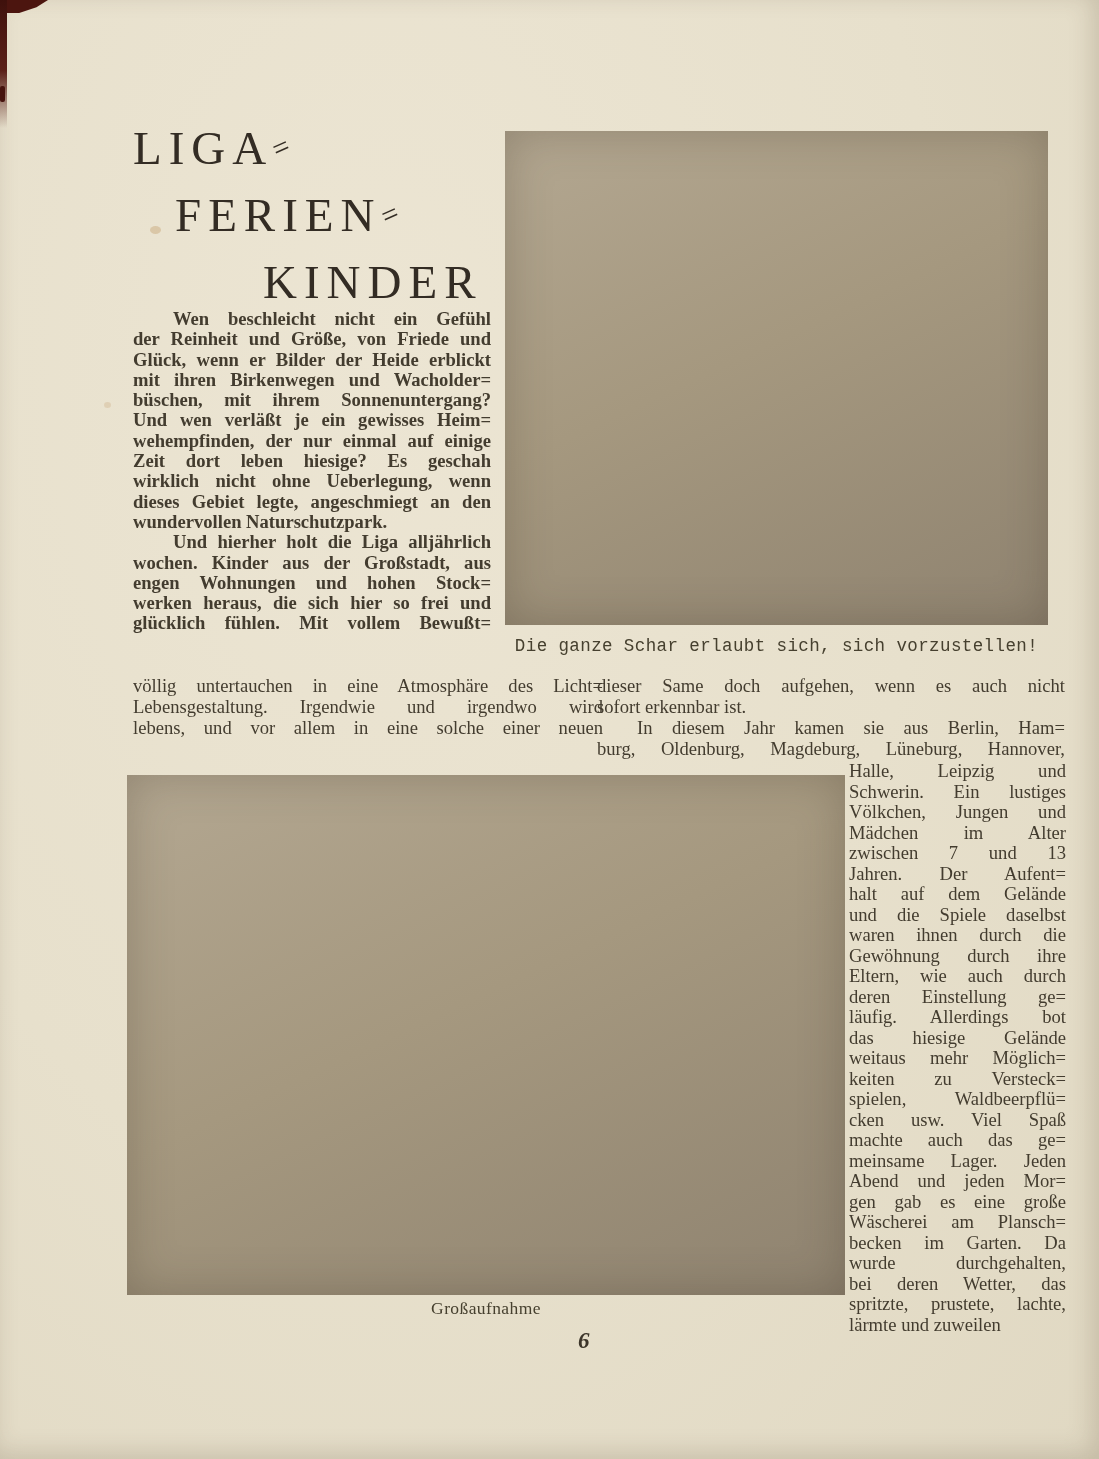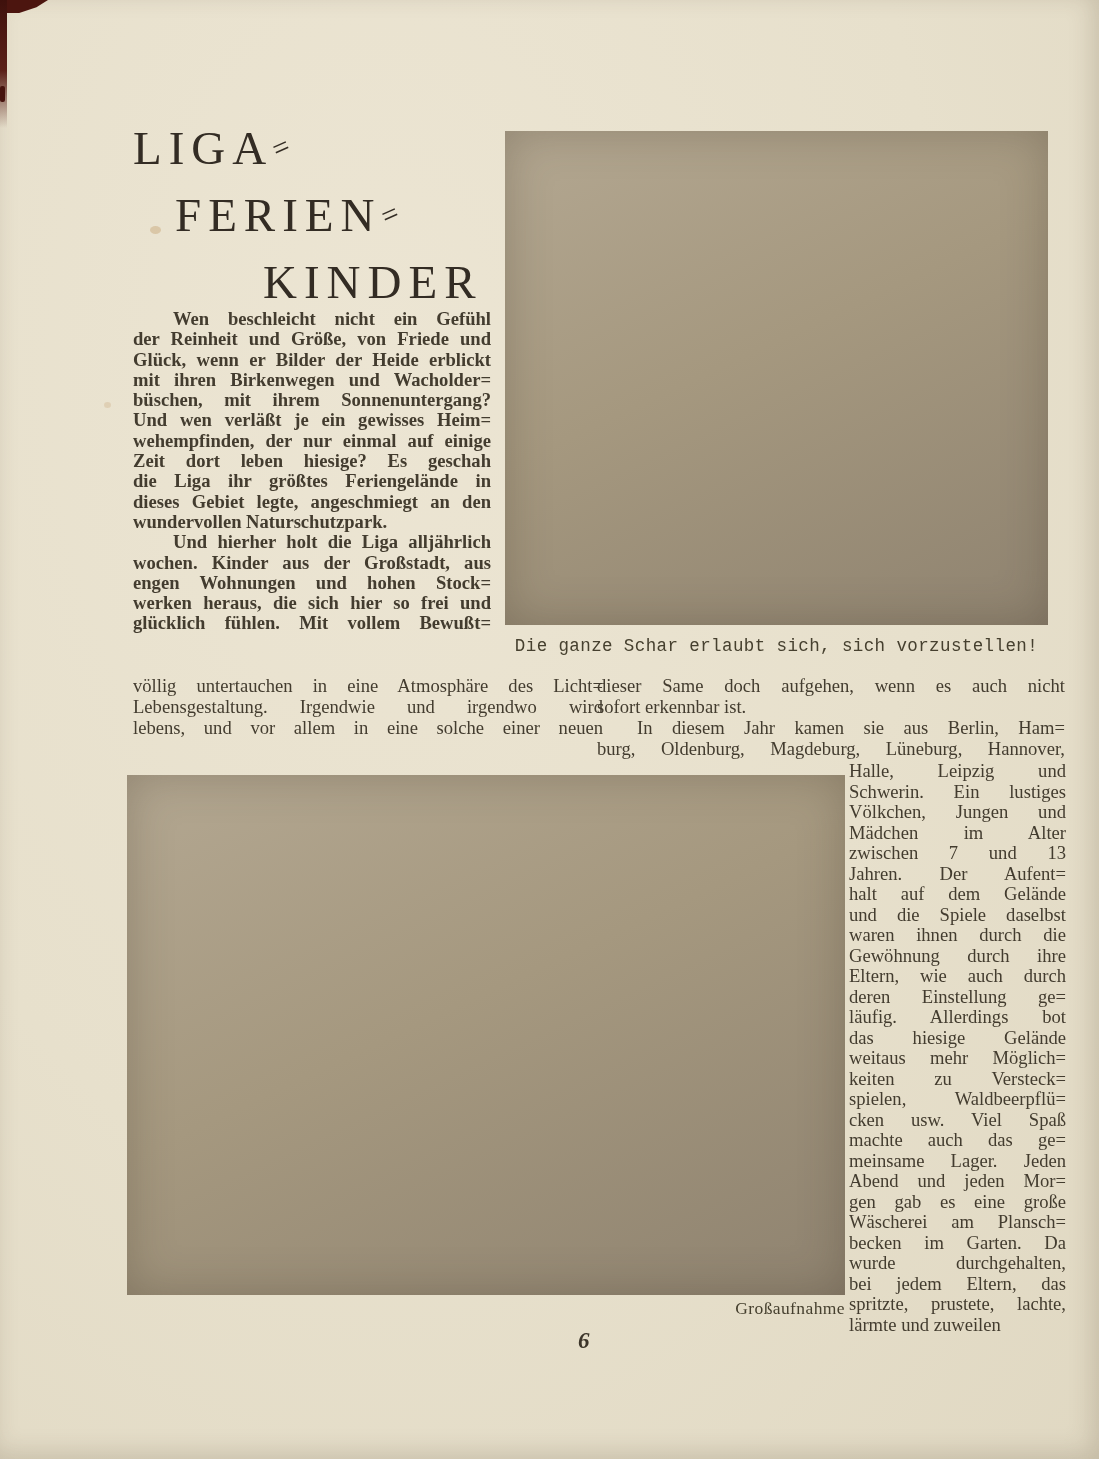--- a/index.html
+++ b/index.html
@@ -29,21 +29,21 @@
 
   
   .photo { position:absolute;
            background:linear-gradient(155deg,#b3a791 0%, #a5987f 45%, #8f8370 100%);
            box-shadow: inset 0 0 46px rgba(60,50,35,.28); }
   .photo-top    { left:505px; top:131px; width:543px; height:494px; }
   .photo-bottom { left:127px; top:775px; width:718px; height:520px; }
 
   .caption { position:absolute; text-align:center; font-size:17.5px; color:#46402f; letter-spacing:.4px; }
   .caption-top    { left:505px; top:636px; width:543px;font-family:Liberation Mono, monospace; }
-  .caption-bottom { left:127px; top:1298px; width:718px;text-align:right; }
+  .caption-bottom { left:127px; top:1298px; width:718px; }
 
   
   .textblock { position:absolute; font-size:18.6px; line-height:20.3px; color:#433c2f; }
   .tb-left-narrow  { left:133px; top:309px; width:358px;font-weight:bold; }
   .tb-left-wide    { left:133px; top:675px; width:470px; line-height:21px; }
   .tb-right-wide   { left:597px; top:675px; width:468px; line-height:21px; }
   .tb-right-narrow { left:849px; top:761px; width:217px; line-height:20.5px; }
   .tline   { text-align:justify; text-align-last:justify; }
   .endline { text-align-last:left; }
   .indent  { text-indent:40px; }
@@ -72,21 +72,21 @@
 
   <div class="textblock tb-left-narrow">
       <div class="tline indent">Wen beschleicht nicht ein Gefühl</div>
       <div class="tline">der Reinheit und Größe, von Friede und</div>
       <div class="tline">Glück, wenn er Bilder der Heide erblickt</div>
       <div class="tline">mit ihren Birkenwegen und Wacholder=</div>
       <div class="tline">büschen, mit ihrem Sonnenuntergang?</div>
       <div class="tline">Und wen verläßt je ein gewisses Heim=</div>
       <div class="tline">wehempfinden, der nur einmal auf einige</div>
       <div class="tline">Zeit dort leben hiesige? Es geschah</div>
-      <div class="tline">die Liga ihr größtes Feriengelände in</div>
+      <div class="tline">wirklich nicht ohne Ueberlegung, wenn</div>
       <div class="tline">dieses Gebiet legte, angeschmiegt an den</div>
       <div class="tline endline">wundervollen Naturschutzpark.</div>
       <div class="tline indent">Und hierher holt die Liga alljährlich</div>
       <div class="tline">wochen. Kinder aus der Großstadt, aus</div>
       <div class="tline">engen Wohnungen und hohen Stock=</div>
       <div class="tline">werken heraus, die sich hier so frei und</div>
       <div class="tline">glücklich fühlen. Mit vollem Bewußt=</div>
     </div>
   <div class="textblock tb-left-wide">
       <div class="tline">völlig untertauchen in eine Atmosphäre des Licht=</div>
@@ -118,21 +118,21 @@
       <div class="tline">keiten zu Versteck=</div>
       <div class="tline">spielen, Waldbeerpflü=</div>
       <div class="tline">cken usw. Viel Spaß</div>
       <div class="tline">machte auch das ge=</div>
       <div class="tline">meinsame Lager. Jeden</div>
       <div class="tline">Abend und jeden Mor=</div>
       <div class="tline">gen gab es eine große</div>
       <div class="tline">Wäscherei am Plansch=</div>
       <div class="tline">becken im Garten. Da</div>
       <div class="tline">wurde durchgehalten,</div>
-      <div class="tline">bei jedem Eltern, das</div>
+      <div class="tline">bei deren Wetter, das</div>
       <div class="tline">spritzte, prustete, lachte,</div>
       <div class="tline endline">lärmte und zuweilen</div>
     </div>
 
   <div class="photo photo-bottom"></div>
   <div class="caption caption-bottom">Großaufnahme</div>
 
   <div class="pagenum">6</div>
 
 </div>

